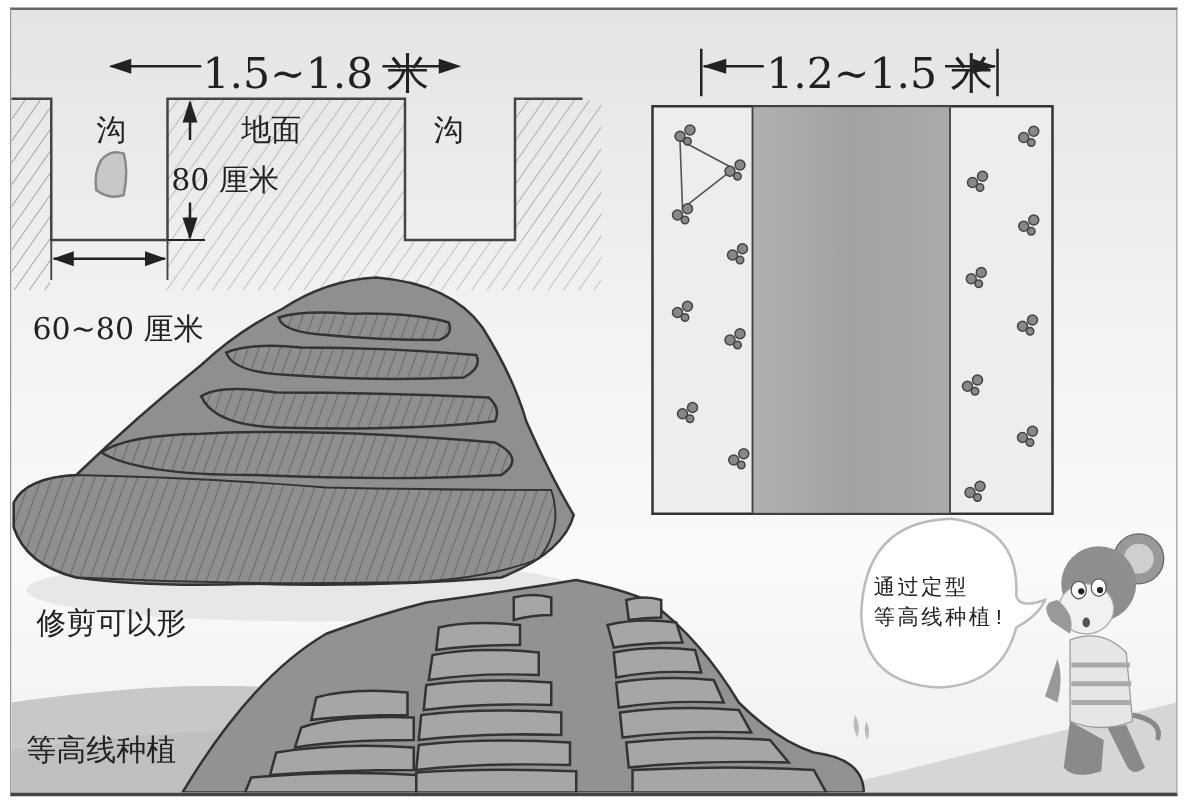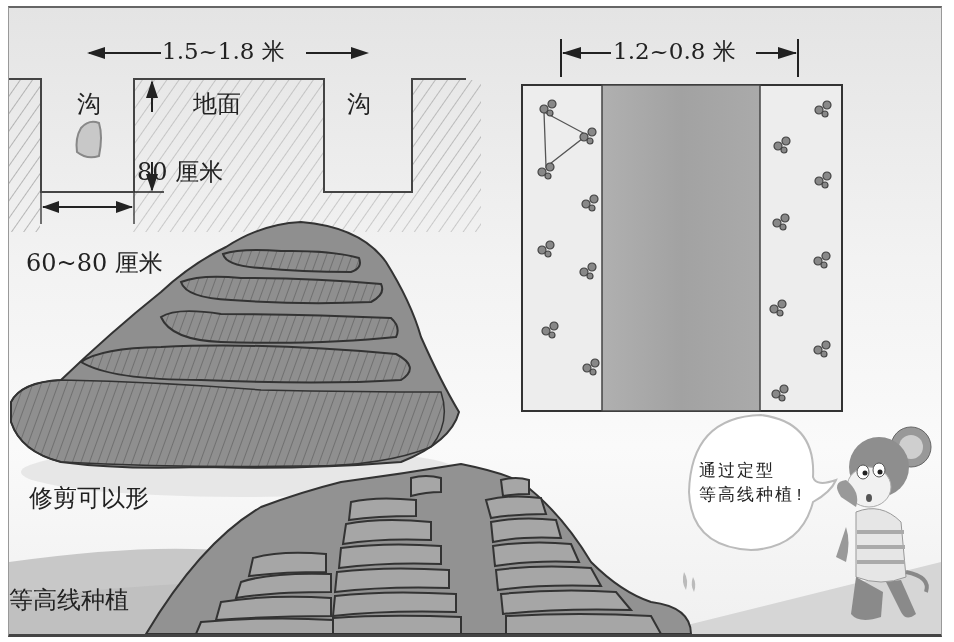--- a/index.html
+++ b/index.html
@@ -1,21 +1,21 @@
 <!DOCTYPE html>
 <html><head>
 <meta charset="utf-8">
 <style>
   html,body{margin:0;padding:0;background:#fff;}
   body{width:954px;height:642px;position:relative;overflow:hidden;font-family:"DejaVu Serif","Liberation Serif",serif;}
   .frame{position:absolute;left:8px;top:6px;width:932px;height:626px;border-top:2px solid #666;border-bottom:3px solid #444;border-left:1px solid #999;border-right:1px solid #999;
     background:linear-gradient(180deg,#e4e4e4 0%,#f2f2f2 40%,#fafafa 70%,#f0f0f0 100%);overflow:hidden;}
   .abs{position:absolute;}
   .txt{color:#222;white-space:nowrap;}
-  .lbl-lg{font-size:23px;}
+  .lbl-lg{font-size:34px;}
   .lbl-md{font-size:24px;}
   .bubble-text{font-size:17px;line-height:24px;color:#222;font-family:Liberation Mono, monospace;letter-spacing:2px;white-space:nowrap;}
   svg{position:absolute;left:0;top:0;}
 </style>
 </head>
 <body>
 
 <div class="frame">
 
   <svg width="932" height="626" viewBox="8 6 932 626">
@@ -222,23 +222,23 @@
     </g>
 
     <path d="M683,570 Q688,578 685,588 Q680,580 683,570 Z" fill="#bbb"></path>
     <path d="M692,575 Q696,582 693,590 Q689,583 692,575 Z" fill="#bbb"></path>
   </svg>
 
   <div class="abs txt lbl-lg" style="left:153px;top:28px;">1.5~1.8 米</div>
   <div class="abs txt lbl-md" style="left:68px;top:80px;">沟</div>
   <div class="abs txt lbl-md" style="left:184px;top:80px;">地面</div>
   <div class="abs txt lbl-md" style="left:338px;top:80px;">沟</div>
-  <div class="abs txt lbl-md" style="left:128px;top:120px;margin-top:28px;">80 厘米</div>
+  <div class="abs txt lbl-md" style="left:128px;top:120px;">80 厘米</div>
   <div class="abs txt lbl-md" style="left:17px;top:239px;">60~80 厘米</div>
-  <div class="abs txt lbl-lg" style="left:604px;top:28px;">1.2~0.8 米</div>
+  <div class="abs txt lbl-lg" style="left:604px;top:28px;">1.2~1.5 米</div>
   <div class="abs txt lbl-md" style="left:20px;top:474px;">修剪可以形</div>
-  <div class="abs txt lbl-md" style="left:0;top:576px;">等高线种植</div>
+  <div class="abs txt lbl-md" style="left:12px;top:576px;">等高线种植</div>
 
   <div class="abs" style="left:690px;top:452px;">
     <div class="bubble-text">通过定型</div>
     <div class="bubble-text">等高线种植!</div>
   </div>
 </div>
 
 </body></html>

